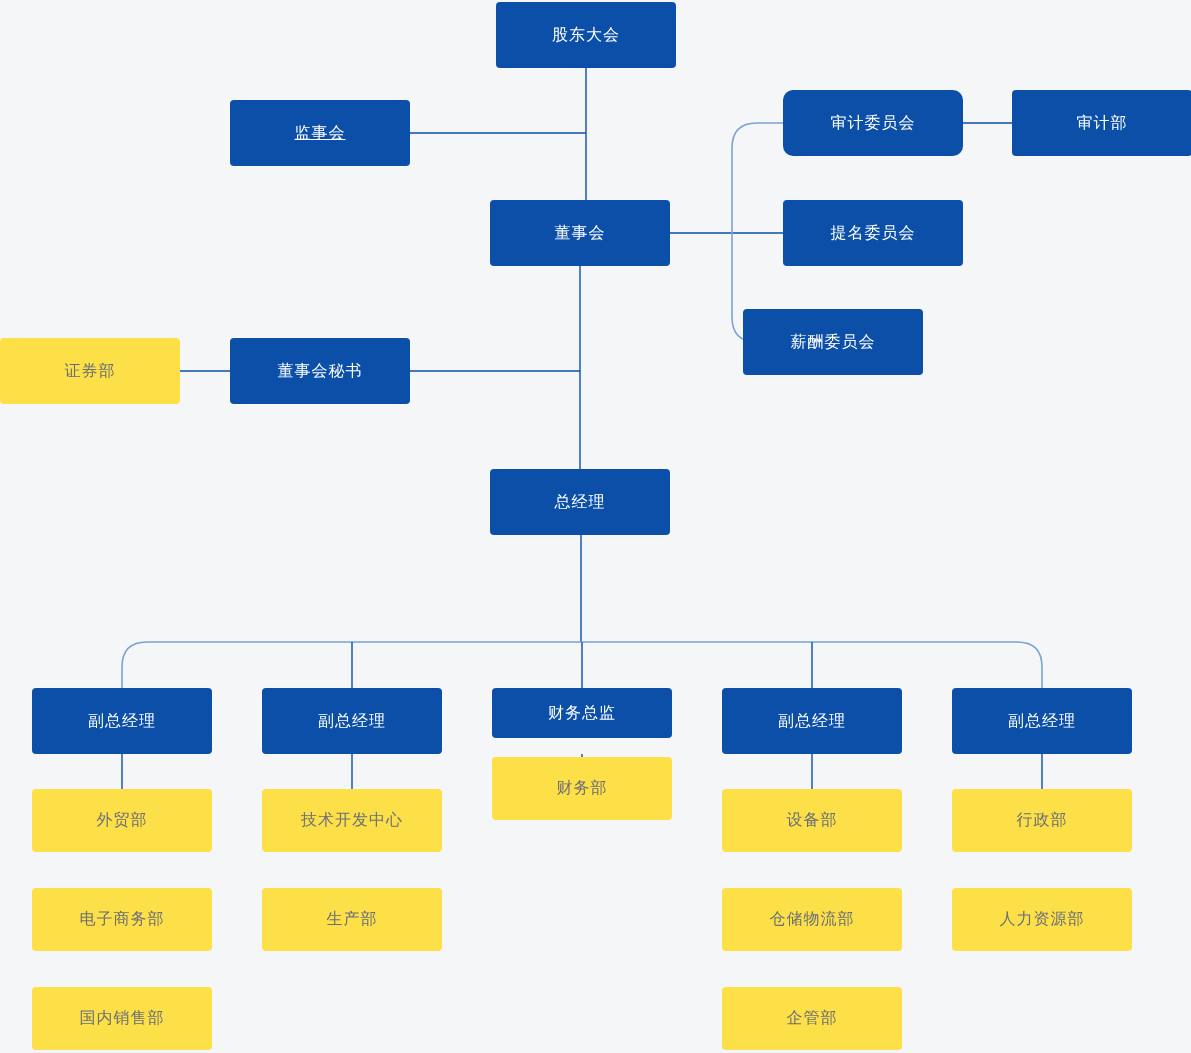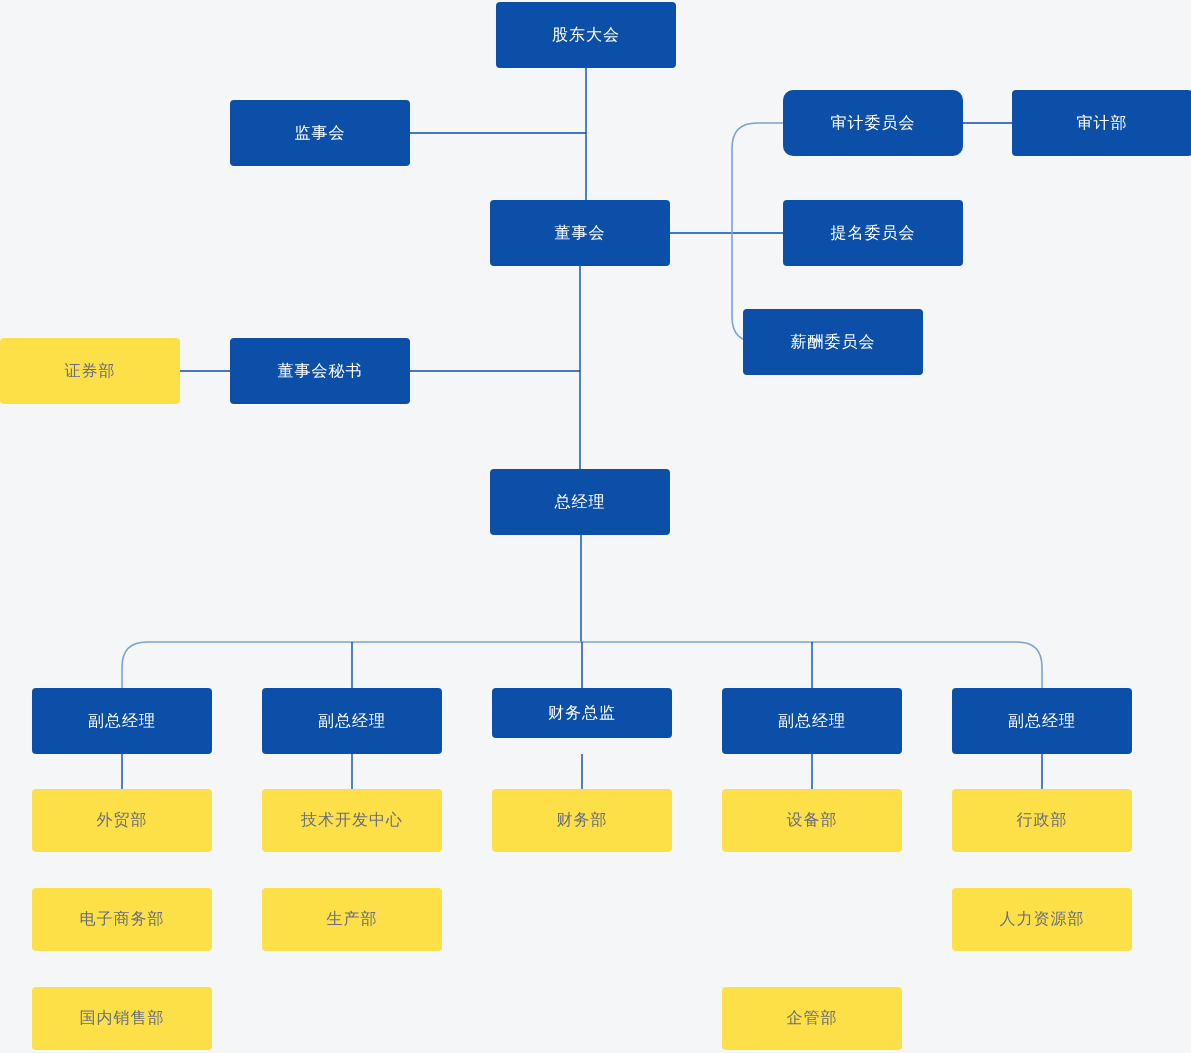--- a/index.html
+++ b/index.html
@@ -82,21 +82,21 @@
     <path d="M 352 754 L 352 789" stroke="#0B4FA8" stroke-width="1.4" fill="none"></path>
     <path d="M 582 754 L 582 789" stroke="#0B4FA8" stroke-width="1.4" fill="none"></path>
     <path d="M 812 754 L 812 789" stroke="#0B4FA8" stroke-width="1.4" fill="none"></path>
     <path d="M 1042 754 L 1042 789" stroke="#0B4FA8" stroke-width="1.4" fill="none"></path>
   </svg>
 
   <div class="node primary" style="left:496px; top:2px; width:180px; height:66px;">
     <span>股东大会</span>
   </div>
 
-  <div class="node primary" style="left:230px; top:100px; width:180px; height:66px;">
+  <div class="node primary" style="left:230px; top:100px; width:180px; height:66px;text-decoration:underline;">
     <span>监事会</span>
   </div>
 
   <div class="node primary" style="left:490px; top:200px; width:180px; height:66px;">
     <span>董事会</span>
   </div>
 
   <div class="node primary" style="left:783px; top:90px; width:180px; height:66px;border-radius:10px;">
     <span>审计委员会</span>
   </div>
@@ -158,28 +158,31 @@
   </div>
 
   <div class="node muted" style="left:262px; top:789px; width:180px; height:63px;">
     <span>技术开发中心</span>
   </div>
 
   <div class="node muted" style="left:262px; top:888px; width:180px; height:63px;">
     <span>生产部</span>
   </div>
 
-  <div class="node muted" style="left:492px; top:789px; width:180px; height:63px;justify-content:center;">
+  <div class="node muted" style="left:492px; top:757px; width:180px; height:63px;justify-content:center;">
     <span>财务部</span>
   </div>
 
   <div class="node muted" style="left:722px; top:789px; width:180px; height:63px;">
     <span>设备部</span>
   </div>
 
+  <div class="node muted" style="left:722px; top:888px; width:180px; height:63px;">
+    <span>仓储物流部</span>
+  </div>
 
   <div class="node muted" style="left:722px; top:987px; width:180px; height:63px;">
     <span>企管部</span>
   </div>
 
   <div class="node muted" style="left:952px; top:789px; width:180px; height:63px;">
     <span>行政部</span>
   </div>
 
   <div class="node muted" style="left:952px; top:888px; width:180px; height:63px;">

